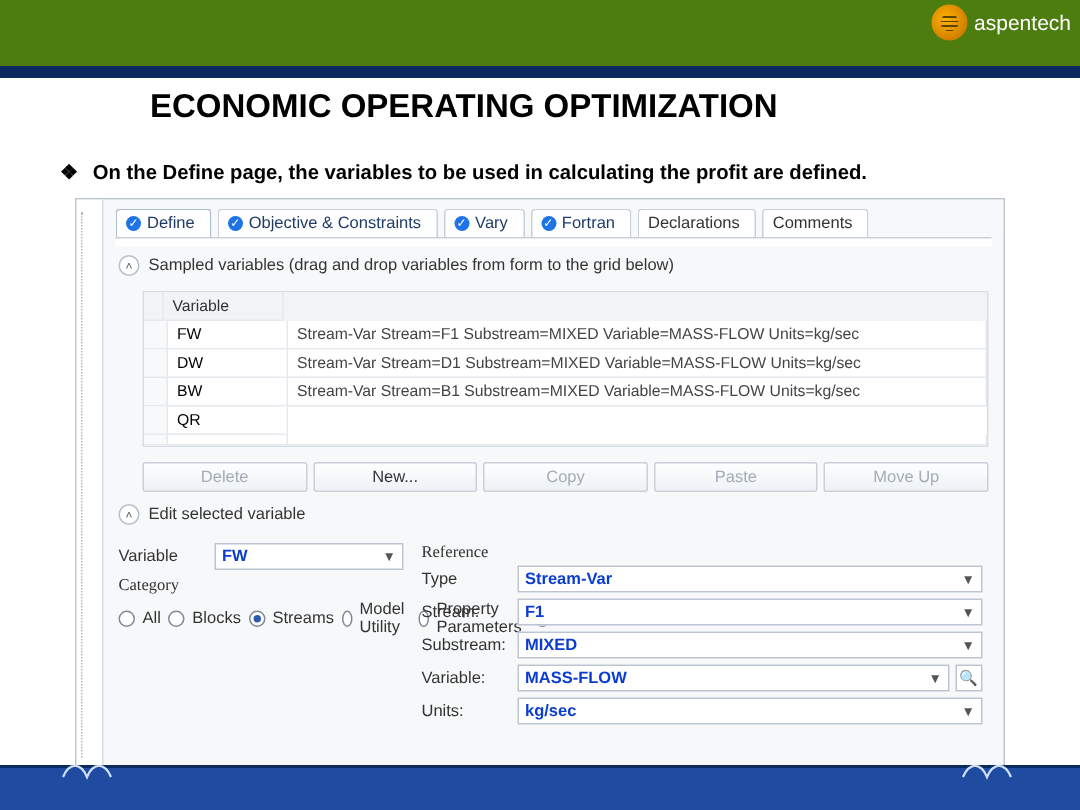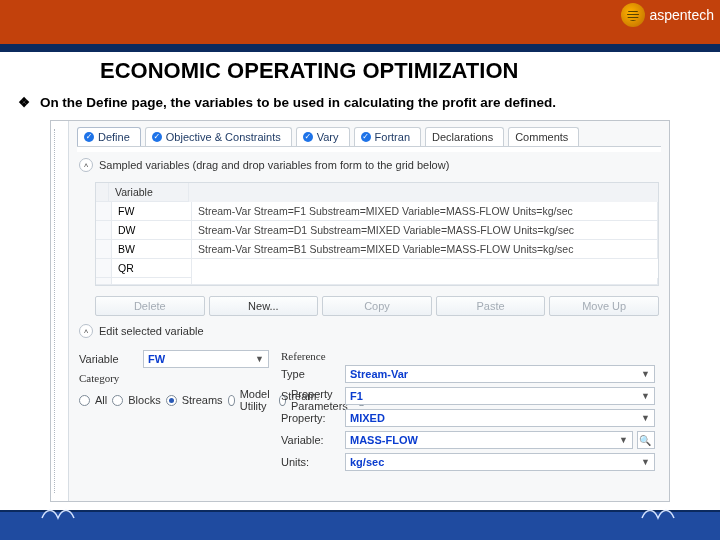--- a/index.html
+++ b/index.html
@@ -1,19 +1,19 @@
 <!DOCTYPE html>
 <html><head>
 <meta charset="utf-8">
 <style>
   * { box-sizing: border-box; margin: 0; padding: 0; font-family: "Segoe UI", Tahoma, sans-serif; }
   body { width: 720px; height: 540px; background: #fff; }
 
   .slide-header {
-    background: #c2410c;
+    background: #4d7c0f;
     height: 52px;
     position: relative;
     border-bottom: 8px solid #0b2a5e;
     display: flex;
     justify-content: flex-end;
     align-items: flex-start;
     padding: 3px 6px;
   }
   .slide-title {
     position: absolute;
@@ -26,21 +26,21 @@
   .logo { display: flex; align-items: center; gap: 4px; color: #fff; font-size: 14px; }
   .logo-circle {
     width: 24px; height: 24px; border-radius: 50%;
     background: radial-gradient(circle at 40% 40%, #ffb200 0%, #c97800 80%);
     display: inline-block; position: relative;
   }
   .logo-circle::after {
     content:""; position:absolute; inset:6px; border-radius:50%;
     background: repeating-linear-gradient(0deg,#5a4200 0 1px,transparent 1px 3px);
   }
-  .subtitle-row { margin-top: 42px; padding: 0 18px; font-size: 13.5px; font-weight: 700; color: #000; }
+  .subtitle-row { margin-top: 54px; padding: 0 40px; font-size: 13.5px; font-weight: 700; color: #000; }
   .subtitle-row .bullet { margin-right: 6px; }
 
   .app-shell {
     margin: 10px 50px 0 50px;
     height: 382px;
     border: 1px solid #bfc5cc;
     background: #f7f8f9;
     display: flex;
     font-size: 11px;
     overflow: hidden;
@@ -291,21 +291,21 @@
           </span>
         </div>
         <div class="field">
           <span class="name">Stream:</span>
           <span class="val">
             <span>F1</span>
             <span class="dd">▼</span>
           </span>
         </div>
         <div class="field">
-          <span class="name">Property:</span>
+          <span class="name">Substream:</span>
           <span class="val">
             <span>MIXED</span>
             <span class="dd">▼</span>
           </span>
         </div>
         <div class="field">
           <span class="name">Variable:</span>
           <span class="val">
             <span>MASS-FLOW</span>
             <span class="dd">▼</span>

